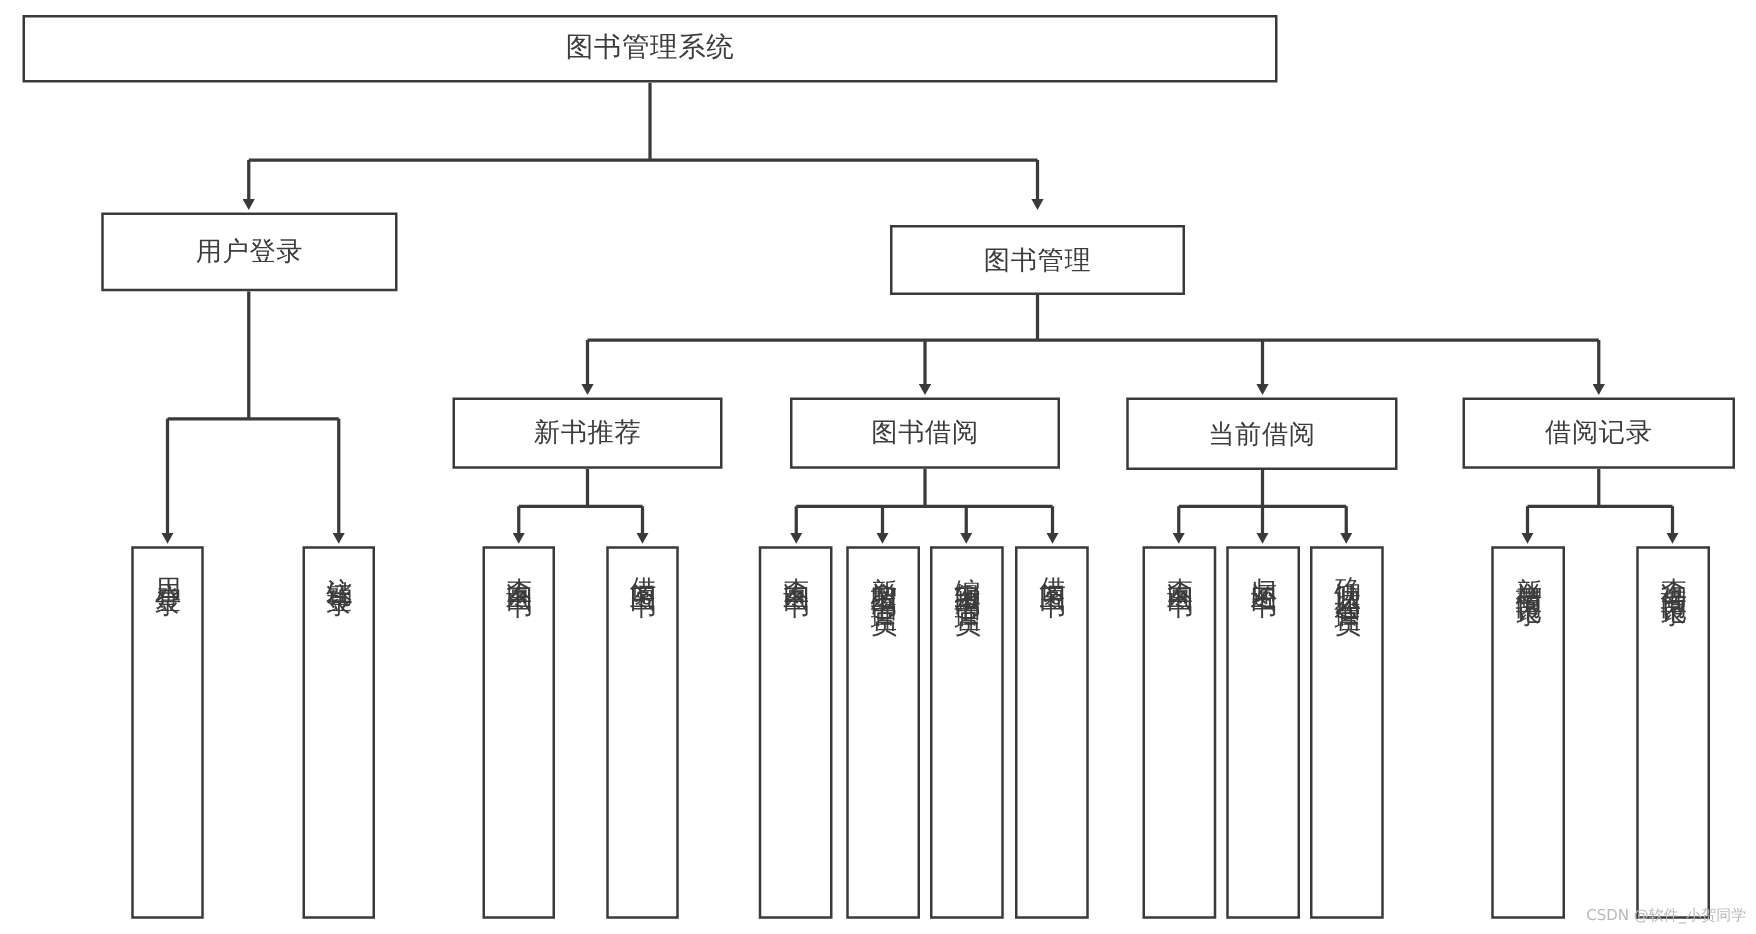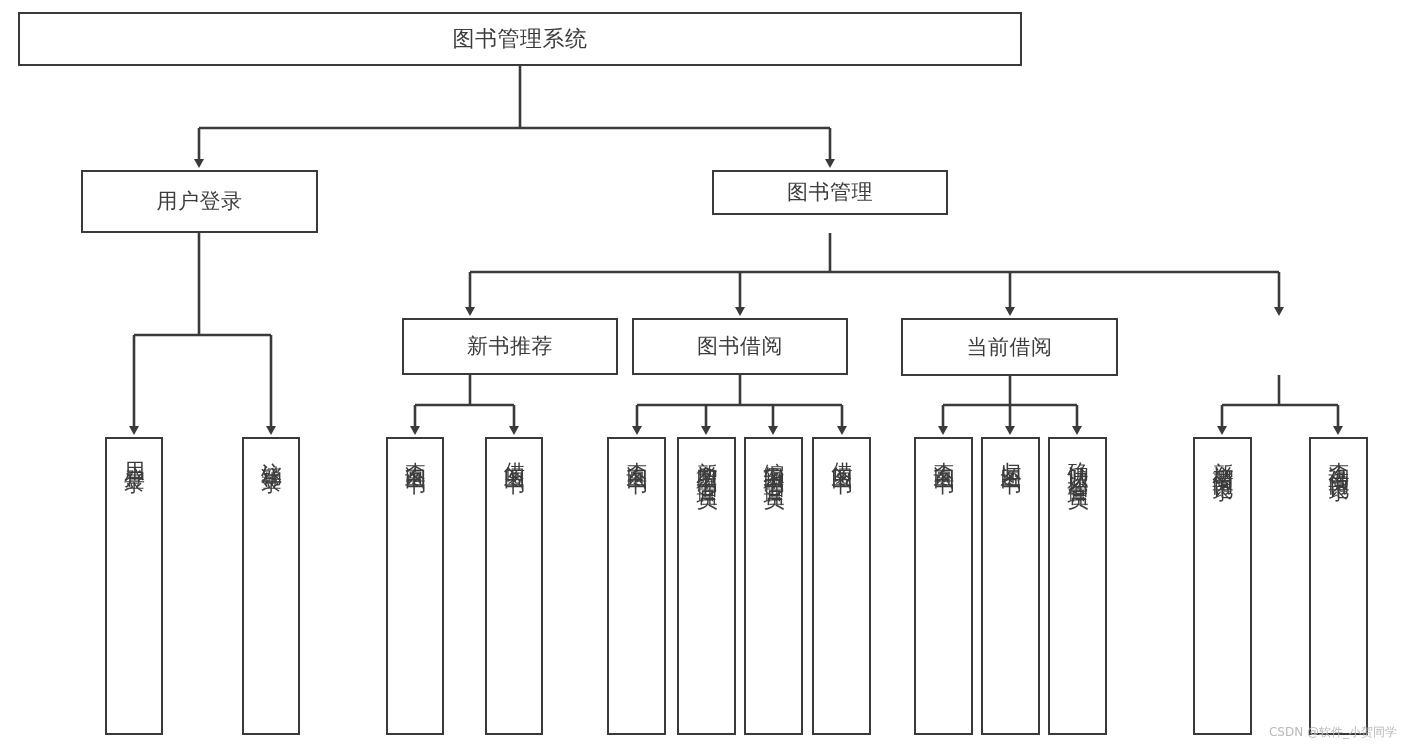--- a/index.html
+++ b/index.html
@@ -138,36 +138,39 @@
   </svg>
 
   <div class="node horiz root" style="left:18px; top:12px; width:1004px; height:54px;">
     <span class="label">图书管理系统</span>
   </div>
 
   <div class="node horiz" style="left:81px; top:170px; width:237px; height:63px;">
     <span class="label">用户登录</span>
   </div>
 
-  <div class="node horiz" style="left:712px; top:170px; width:236px; height:45px;">
+  <div class="node horiz" style="left:712px; top:180px; width:236px; height:56px;">
     <span class="label">图书管理</span>
   </div>
 
-  <div class="node horiz" style="left:362px; top:318px; width:216px; height:57px;margin-left:40px;">
+  <div class="node horiz" style="left:362px; top:318px; width:216px; height:57px;">
     <span class="label">新书推荐</span>
   </div>
 
   <div class="node horiz" style="left:632px; top:318px; width:216px; height:57px;">
     <span class="label">图书借阅</span>
   </div>
 
   <div class="node horiz" style="left:901px; top:318px; width:217px; height:58px;">
     <span class="label">当前借阅</span>
   </div>
 
+  <div class="node horiz" style="left:1170px; top:318px; width:218px; height:57px;">
+    <span class="label">借阅记录</span>
+  </div>
 
   <div class="node vert" style="left:105px; top:437px; width:58px; height:298px;">
     <span class="label">用户登录</span>
   </div>
 
   <div class="node vert" style="left:242px; top:437px; width:58px; height:298px;">
     <span class="label">注销登录</span>
   </div>
 
   <div class="node vert" style="left:386px; top:437px; width:58px; height:298px;">

